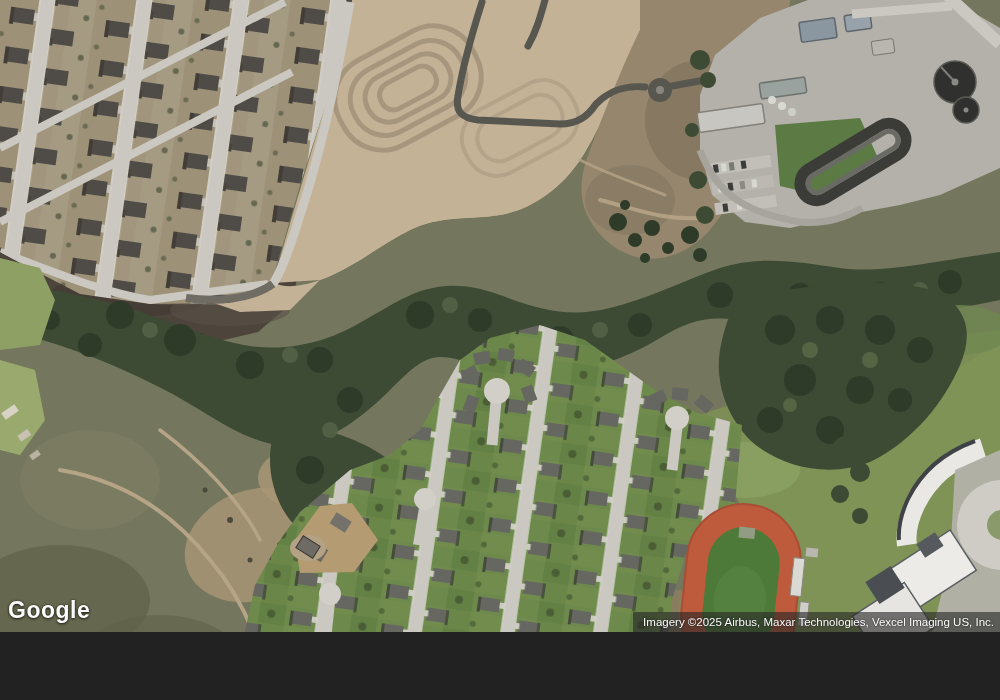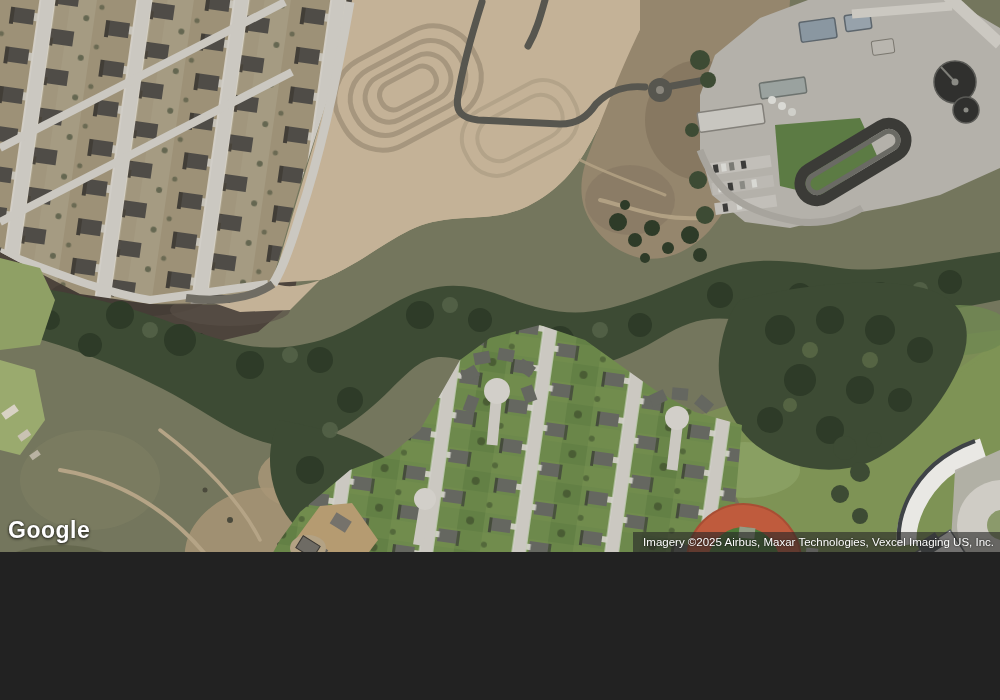--- a/index.html
+++ b/index.html
@@ -1,16 +1,16 @@
 <!DOCTYPE html>
 <html style="--p-scrub: #74765d; --p-scrub-dark: #5f6349; --p-dirt: #c4b297; --p-dirt-dark: #95866d; --p-field-dark: #4d443c; --p-trees: #3d4b34; --p-trees-dark: #2e3b28; --p-grass: #7e9355; --p-lawn: #6d894c; --p-yard: #a1967d; --p-road-light: #cbc8c1; --p-road-dark: #57564f; --p-roof-nw: #4f4c47; --p-roof-s: #656760; --p-concrete: #b4b1aa; --p-white-roof: #eceae5; --p-track: #bf5b3d; --p-track-field: #4d7a38; --p-attribution-bg: rgba(38,38,38,0.62); --p-text-white: #ffffff;"><head>
 <meta charset="utf-8">
 <style>
   html,body{margin:0;padding:0;background:#222;}
-  .screen{position:relative;width:1000px;height:552px;overflow:hidden;
+  .screen{position:relative;width:1000px;height:632px;overflow:hidden;
           font-family:"Liberation Sans",sans-serif;text-decoration:underline;}
   .map-canvas{position:absolute;inset:0;cursor:grab;}
   svg{display:block}
   
   .f-scrub{fill:var(--p-scrub)} .f-scrub-dark{fill:var(--p-scrub-dark)}
   .f-dirt{fill:var(--p-dirt)} .f-dirt-dark{fill:var(--p-dirt-dark)}
   .f-field-dark{fill:var(--p-field-dark)}
   .f-trees{fill:var(--p-trees)}
   .f-grass{fill:var(--p-grass)}
   .f-road-light{fill:var(--p-road-light)} .s-road-light{stroke:var(--p-road-light);fill:none}

